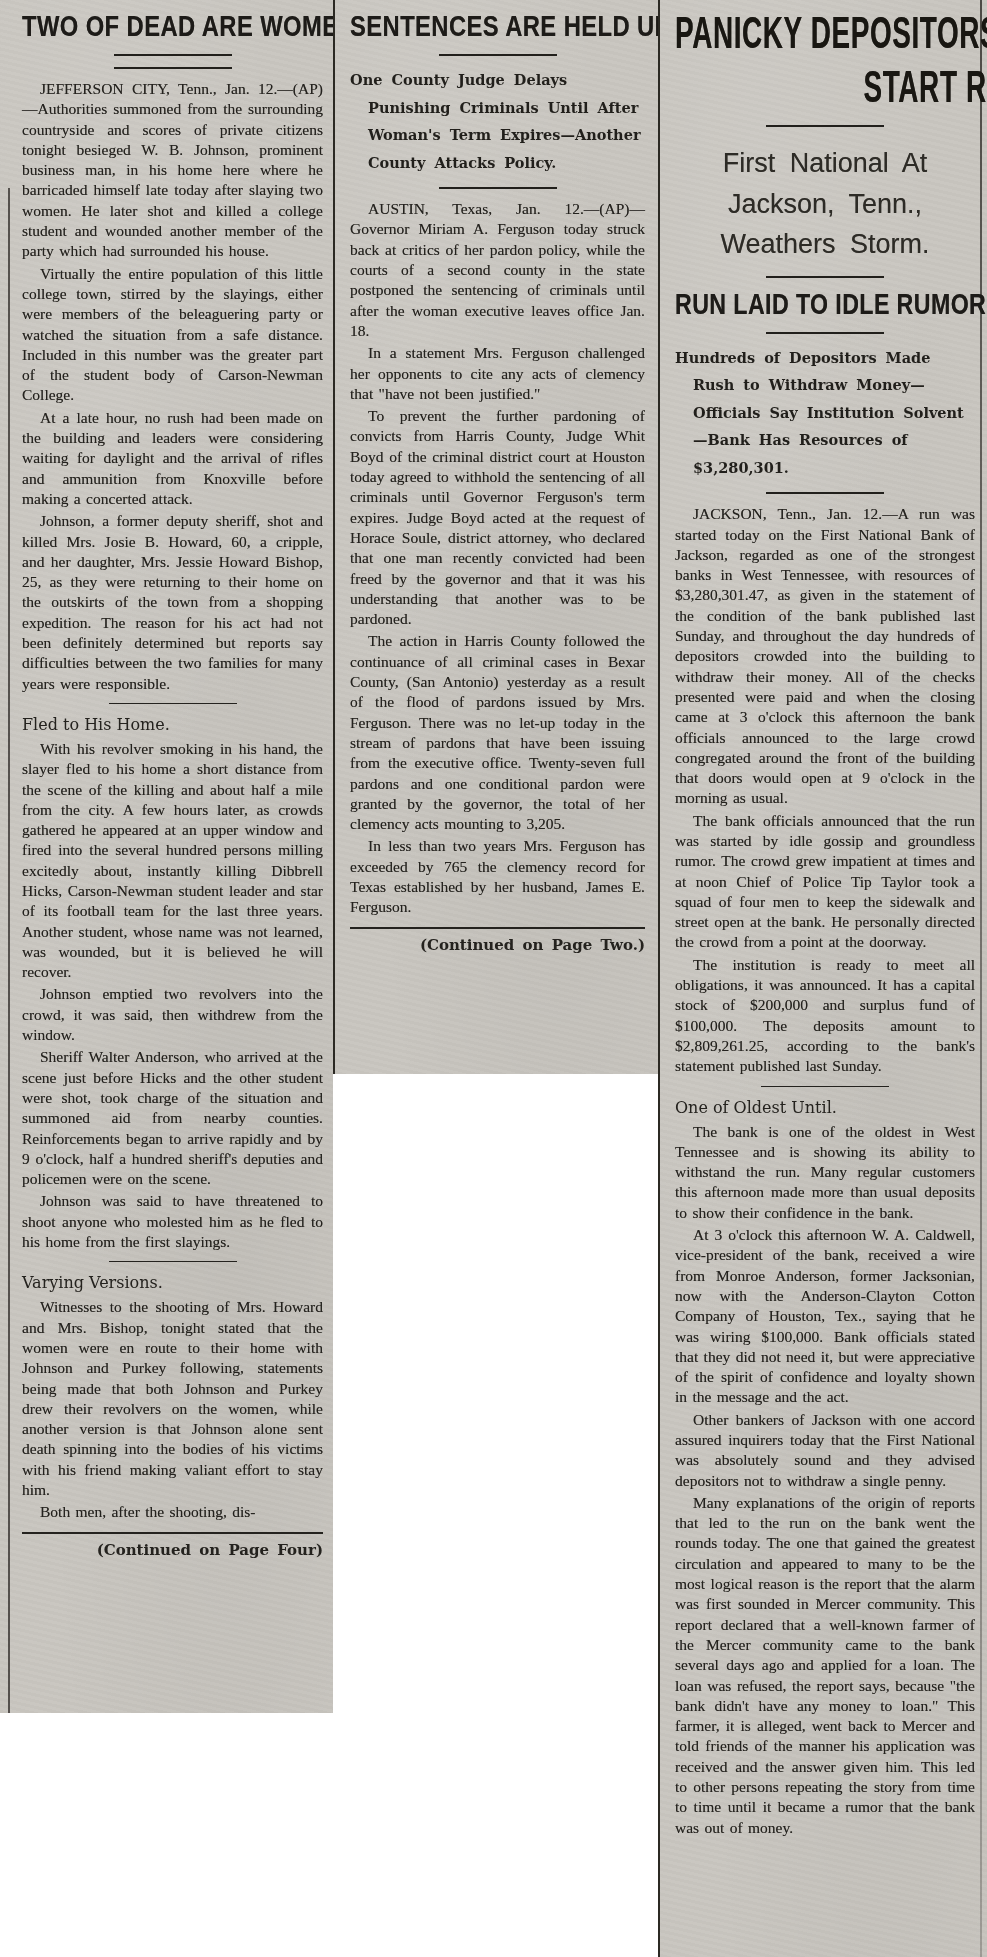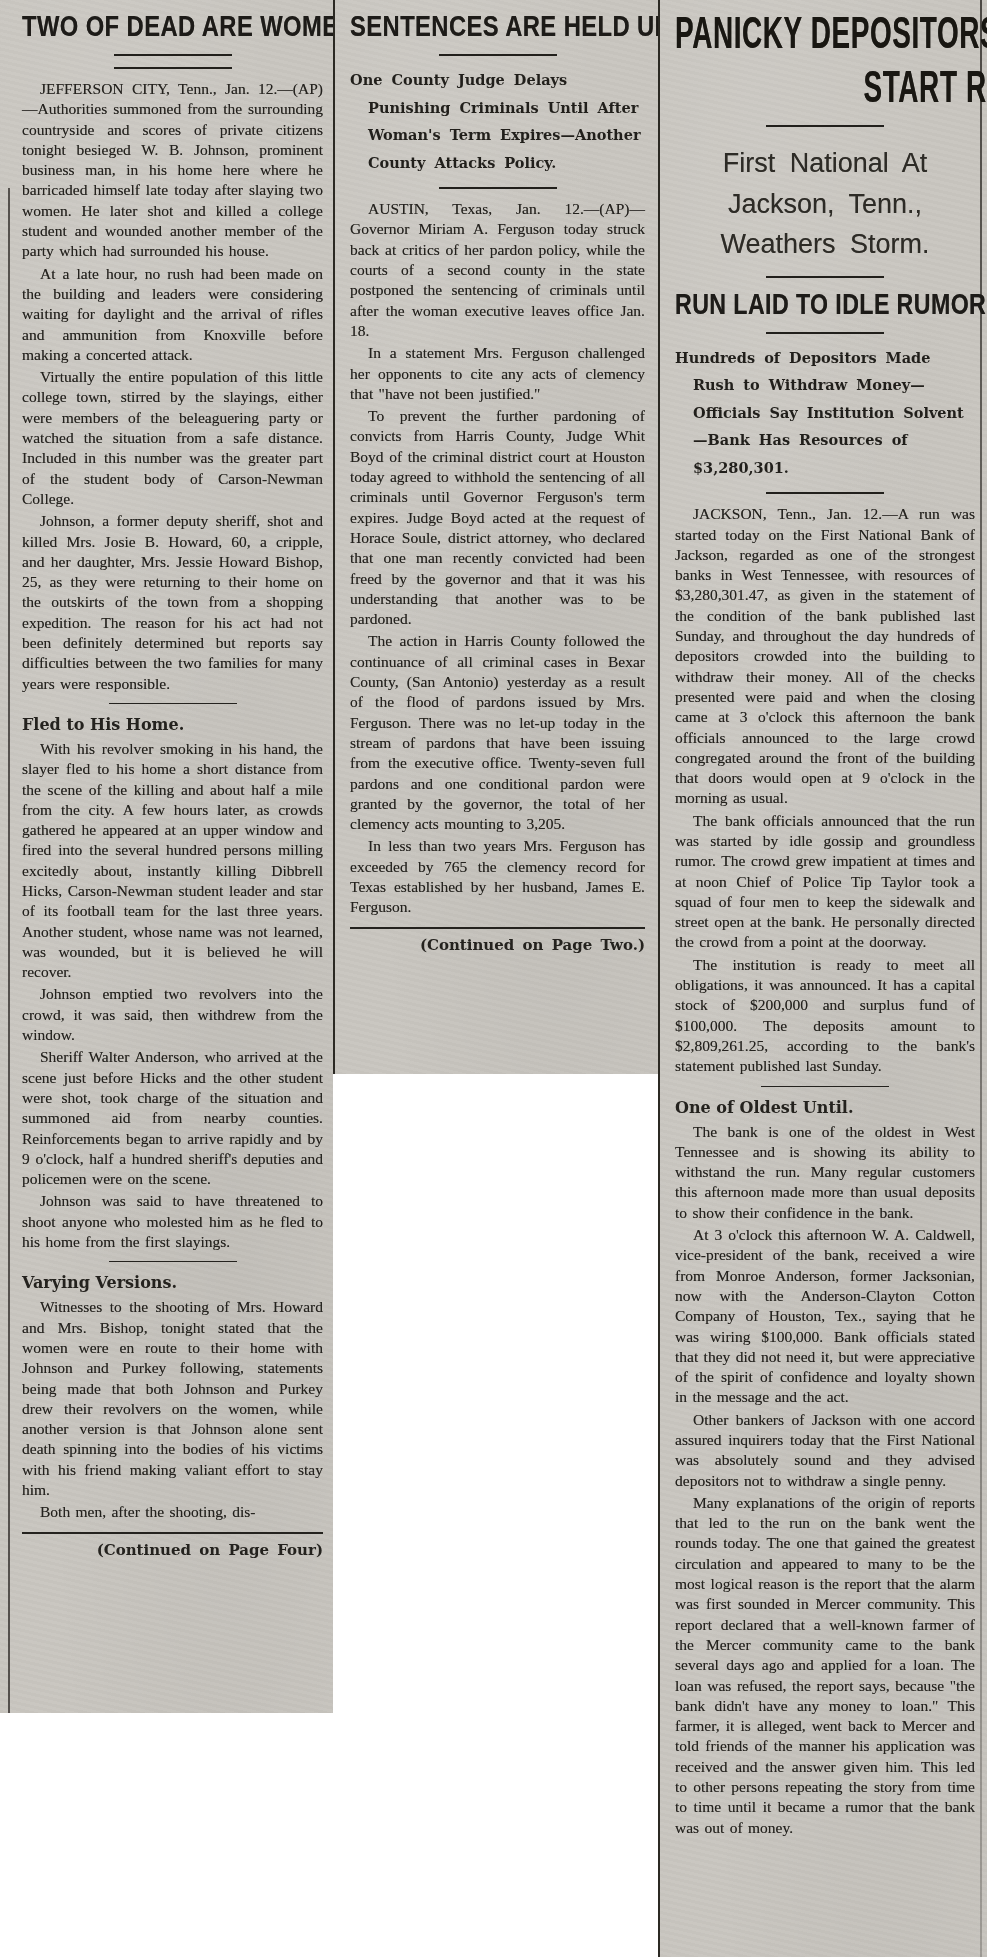--- a/index.html
+++ b/index.html
@@ -32,21 +32,21 @@
   .headline>span{display:inline-block;transform:scaleX(.82);transform-origin:0 50%;
     letter-spacing:.5px;}
   .rule-sm{width:118px;border-top:2px solid #211f1b;margin:11px auto 10px;}
   .subhead{font-family:"DejaVu Serif",serif;font-weight:700;font-size:14.5px;
     line-height:1.9;padding-left:18px;text-indent:-18px;word-spacing:4px;
     color:#211f1b;}
 
   .blk{margin:0;}
   .blk-p{font-size:15.5px;line-height:1.31;text-align:justify;text-indent:18px;
     word-spacing:1.5px;margin-bottom:2px;text-shadow:0 0 .5px rgba(25,22,18,.45);}
-  .blk-h{font-family:"DejaVu Serif",serif;font-weight:700;font-size:16px;
+  .blk-h{font-family:"DejaVu Serif",serif;font-weight:400;font-size:16px;
     margin:2px 0 5px;}
   .blk-h::before{content:"";display:block;width:128px;border-top:1.5px solid #24221e;
     margin:9px auto 11px;}
   .blk-cont{font-family:"DejaVu Serif",serif;font-weight:700;font-size:15px;
     text-align:right;border-top:2px solid #24221e;margin-top:9px;padding-top:7px;
     word-spacing:3px;}
 
   .banner{font-family:"Liberation Sans",sans-serif;font-weight:700;font-size:45px;
     line-height:1.2;color:#191712;white-space:nowrap;margin-top:2px;
     text-shadow:0 0 .7px rgba(15,13,10,.65);}
@@ -64,22 +64,22 @@
 
 <div id="scan">
 
   <div id="col-left" class="col paper">
     <div class="edge-rule"></div>
     <div class="headline"><span>TWO OF DEAD ARE WOMEN</span></div>
     <div class="rule-sm"></div>
     <div class="rule-sm"></div>
     <div class="body-blocks">
         <div class="blk blk-p">JEFFERSON CITY, Tenn., Jan. 12.—(AP)—Authorities summoned from the surrounding countryside and scores of private citizens tonight besieged W. B. Johnson, prominent business man, in his home here where he barricaded himself late today after slaying two women. He later shot and killed a college student and wounded another member of the party which had surrounded his house.</div>
+        <div class="blk blk-p">Virtually the entire population of this little college town, stirred by the slayings, either were members of the beleaguering party or watched the situation from a safe distance. Included in this number was the greater part of the student body of Carson-Newman College.</div>
         <div class="blk blk-p">At a late hour, no rush had been made on the building and leaders were considering waiting for daylight and the arrival of rifles and ammunition from Knoxville before making a concerted attack.</div>
-        <div class="blk blk-p">Virtually the entire population of this little college town, stirred by the slayings, either were members of the beleaguering party or watched the situation from a safe distance. Included in this number was the greater part of the student body of Carson-Newman College.</div>
         <div class="blk blk-p">Johnson, a former deputy sheriff, shot and killed Mrs. Josie B. Howard, 60, a cripple, and her daughter, Mrs. Jessie Howard Bishop, 25, as they were returning to their home on the outskirts of the town from a shopping expedition. The reason for his act had not been definitely determined but reports say difficulties between the two families for many years were responsible.</div>
         <div class="blk blk-h">Fled to His Home.</div>
         <div class="blk blk-p">With his revolver smoking in his hand, the slayer fled to his home a short distance from the scene of the killing and about half a mile from the city. A few hours later, as crowds gathered he appeared at an upper window and fired into the several hundred persons milling excitedly about, instantly killing Dibbrell Hicks, Carson-Newman student leader and star of its football team for the last three years. Another student, whose name was not learned, was wounded, but it is believed he will recover.</div>
         <div class="blk blk-p">Johnson emptied two revolvers into the crowd, it was said, then withdrew from the window.</div>
         <div class="blk blk-p">Sheriff Walter Anderson, who arrived at the scene just before Hicks and the other student were shot, took charge of the situation and summoned aid from nearby counties. Reinforcements began to arrive rapidly and by 9 o'clock, half a hundred sheriff's deputies and policemen were on the scene.</div>
         <div class="blk blk-p">Johnson was said to have threatened to shoot anyone who molested him as he fled to his home from the first slayings.</div>
         <div class="blk blk-h">Varying Versions.</div>
         <div class="blk blk-p">Witnesses to the shooting of Mrs. Howard and Mrs. Bishop, tonight stated that the women were en route to their home with Johnson and Purkey following, statements being made that both Johnson and Purkey drew their revolvers on the women, while another version is that Johnson alone sent death spinning into the bodies of his victims with his friend making valiant effort to stay him.</div>
         <div class="blk blk-p">Both men, after the shooting, dis-</div>
         <div class="blk blk-cont">(Continued on Page Four)</div>

